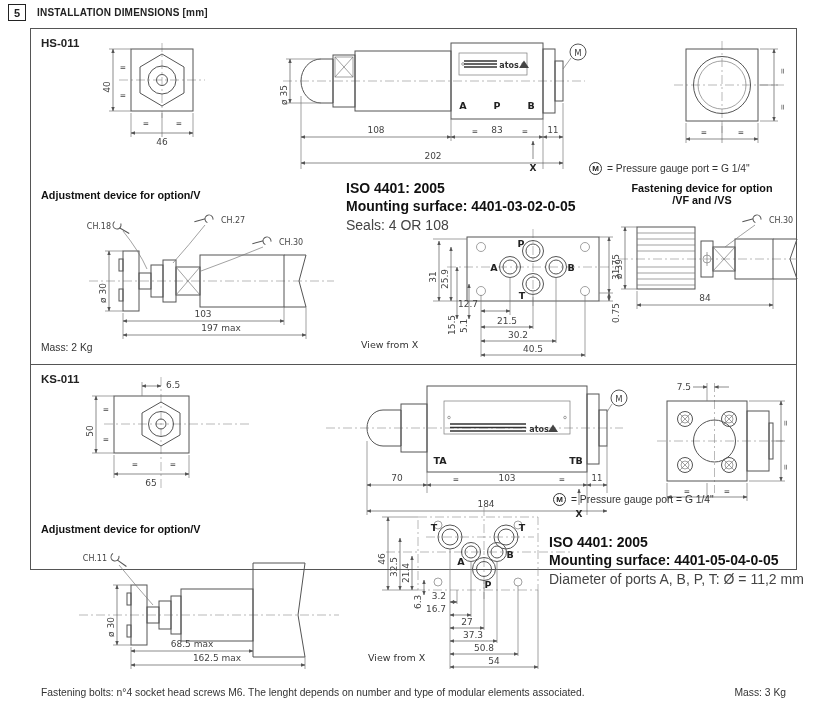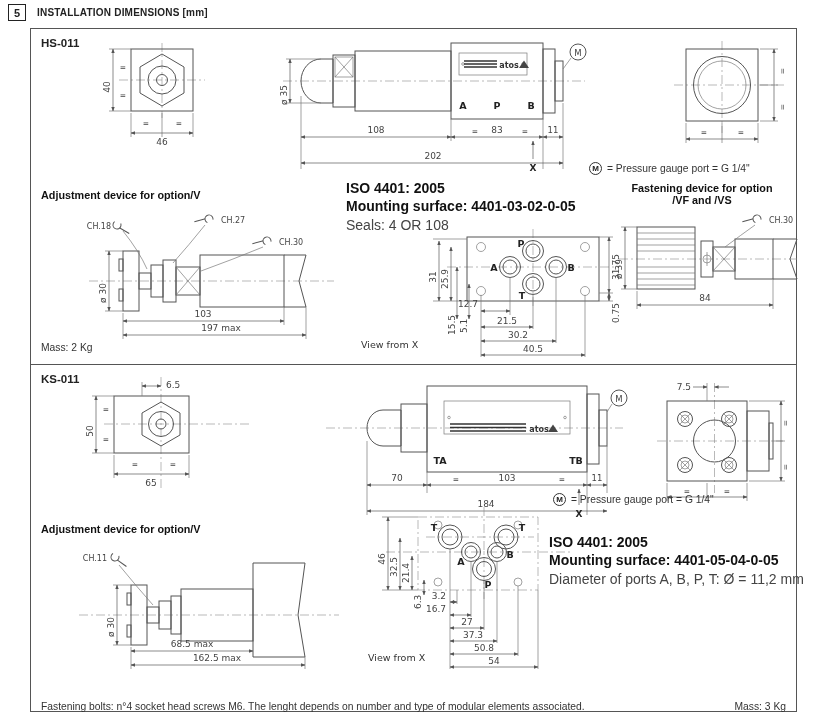--- a/index.html
+++ b/index.html
@@ -1,21 +1,21 @@
 <!DOCTYPE html>
 <html><head>
 <meta charset="utf-8">
 <style>
   *{margin:0;padding:0;box-sizing:border-box}
   html,body{width:828px;height:719px;background:#fff;font-family:"Liberation Sans",sans-serif;color:#222}
   .page{position:absolute;left:0;top:0;width:828px;height:719px;background:#fff;overflow:hidden}
   .hdr{position:absolute;top:4px;left:8px;display:flex;align-items:center;gap:11px}
   .hdr .num{width:18px;height:17px;border:1.3px solid #222;display:flex;align-items:center;justify-content:center;font-size:11px;font-weight:bold}
   .hdr .ttl{font-size:10px;font-weight:bold;letter-spacing:.2px}
-  .frame{position:absolute;left:30px;top:28px;width:767px;height:684px;border:1.2px solid #555;background:#fff}
+  .frame{position:absolute;left:30px;top:28px;width:767px;height:542px;border:1.2px solid #555;background:#fff}
   .sec{position:absolute;left:0;width:100%}
   .sec-hs{top:0;height:335px}
   .sec-ks{top:335px;height:348px;border-top:1.2px solid #555}
   .sec-title{position:absolute;left:10px;top:8px;font-size:11.5px;font-weight:bold}
   .h2{position:absolute;font-size:10.8px;font-weight:bold;color:#111}
   .h2.center{text-align:center}
   .isoblk{position:absolute;font-size:14px;line-height:1.32;color:#444}
   .isoblk .b{font-weight:bold;color:#111}
   .gnote{position:absolute;font-size:10.3px;color:#333;display:flex;align-items:center;gap:5px;white-space:nowrap}
   .mcirc{display:inline-flex;width:13px;height:13px;border:1px solid #333;border-radius:50%;align-items:center;justify-content:center;font-size:8px;font-weight:bold;color:#222;flex:none}
@@ -517,20 +517,20 @@
         <text class="td" x="128" y="161">54</text>
         <text x="2" y="158" style="font-size:9.5px;fill:#333">View from X</text>
       </svg>
 
       <div class="isoblk" style="left:518px;top:168px;width:270px">
         <div class="b">ISO 4401: 2005</div>
         <div class="b">Mounting surface: 4401-05-04-0-05</div>
         <div>Diameter of ports A, B, P, T: Ø = 11,2 mm</div>
       </div>
 
-      <div class="ftr" style="top:336px">
+      <div class="ftr" style="top:322px">
         <span>Fastening bolts: n°4 socket head screws M6. The lenght depends on number and type of modular elements associated.</span>
         <span>Mass: 3 Kg</span>
       </div>
     </div>
 
   </div>
 </div>
 
 </body></html>

